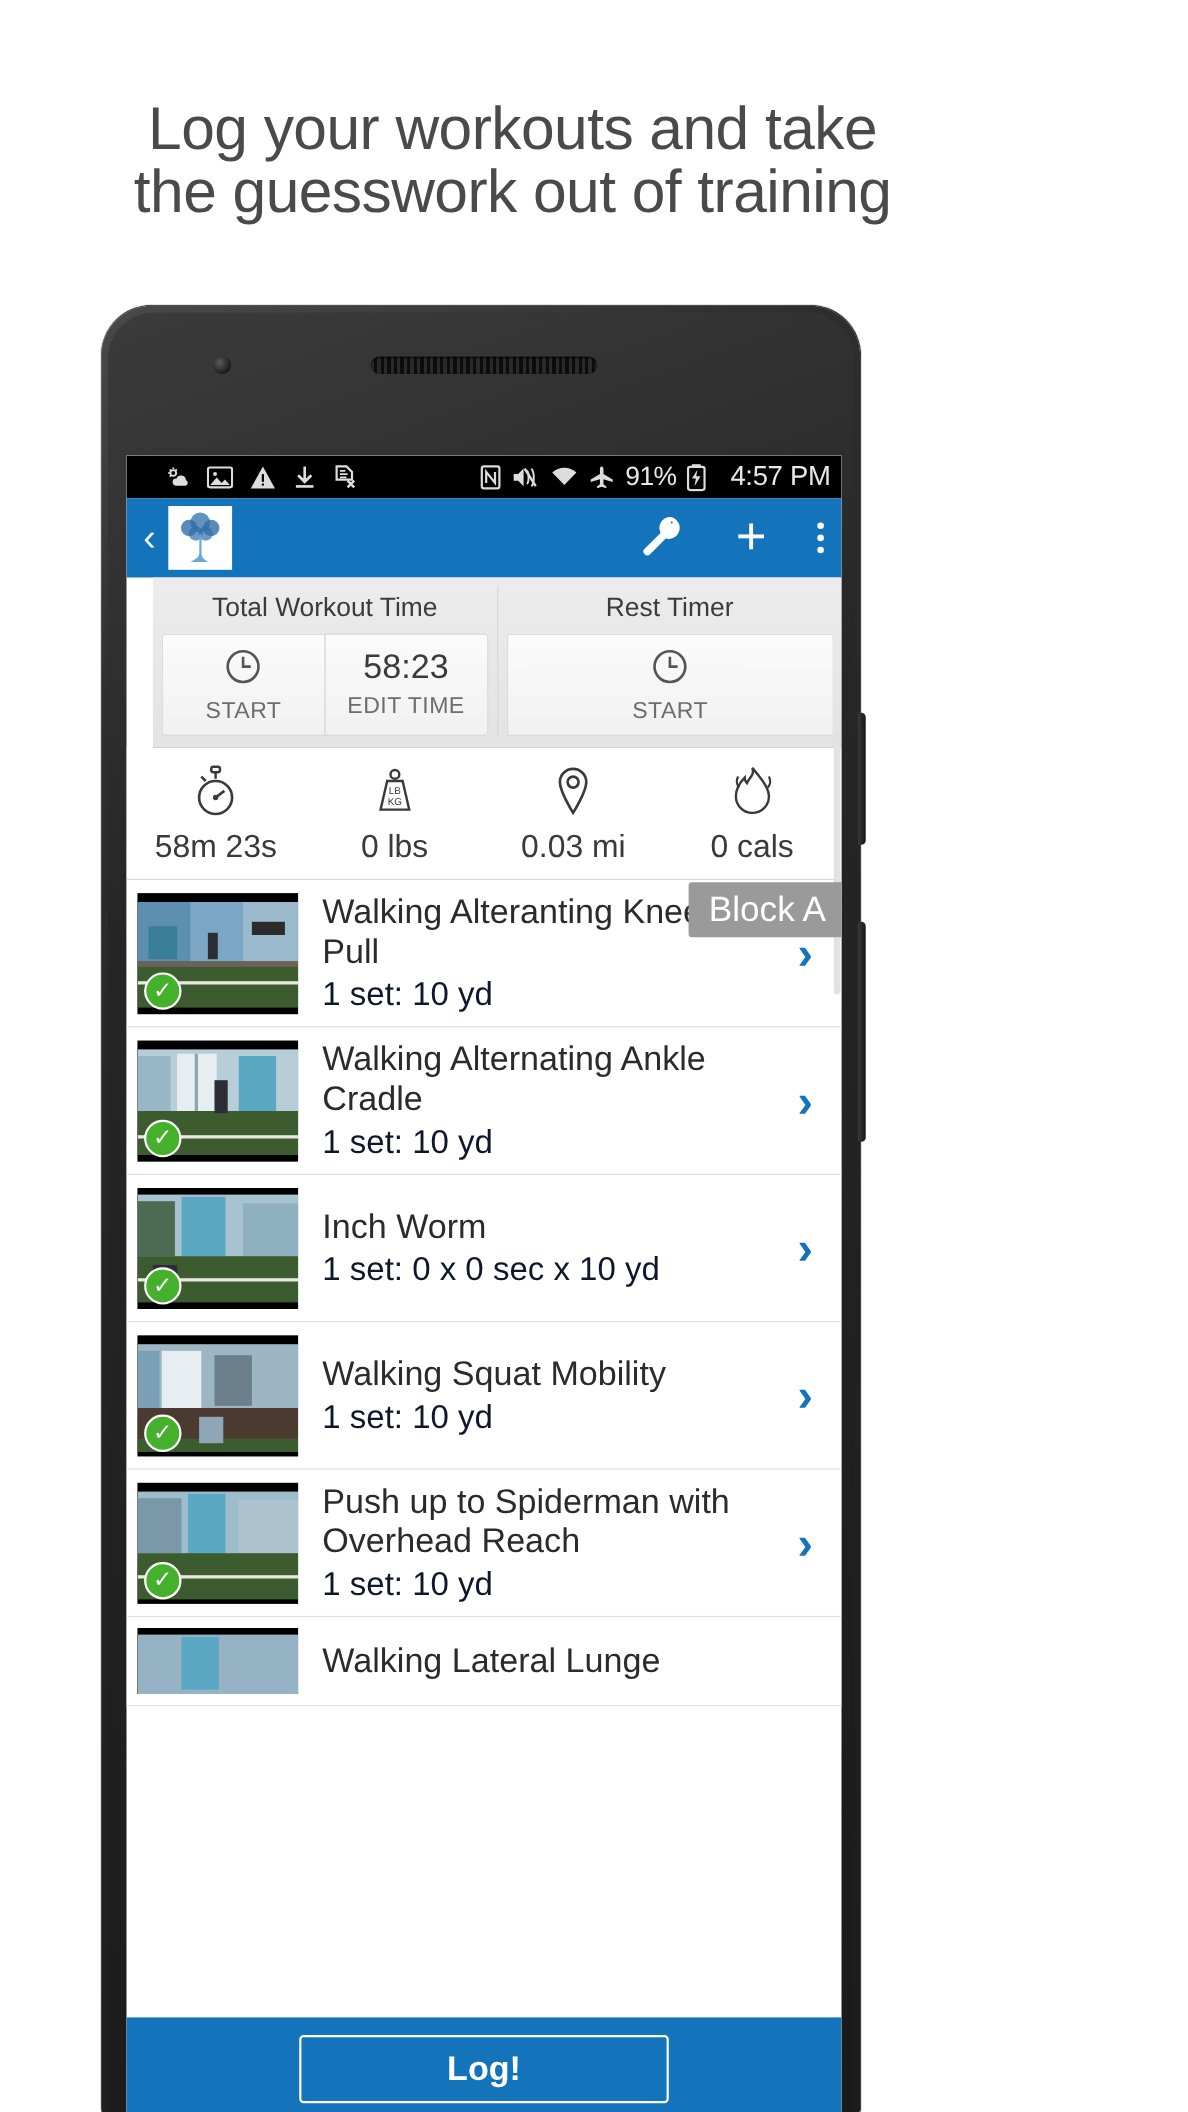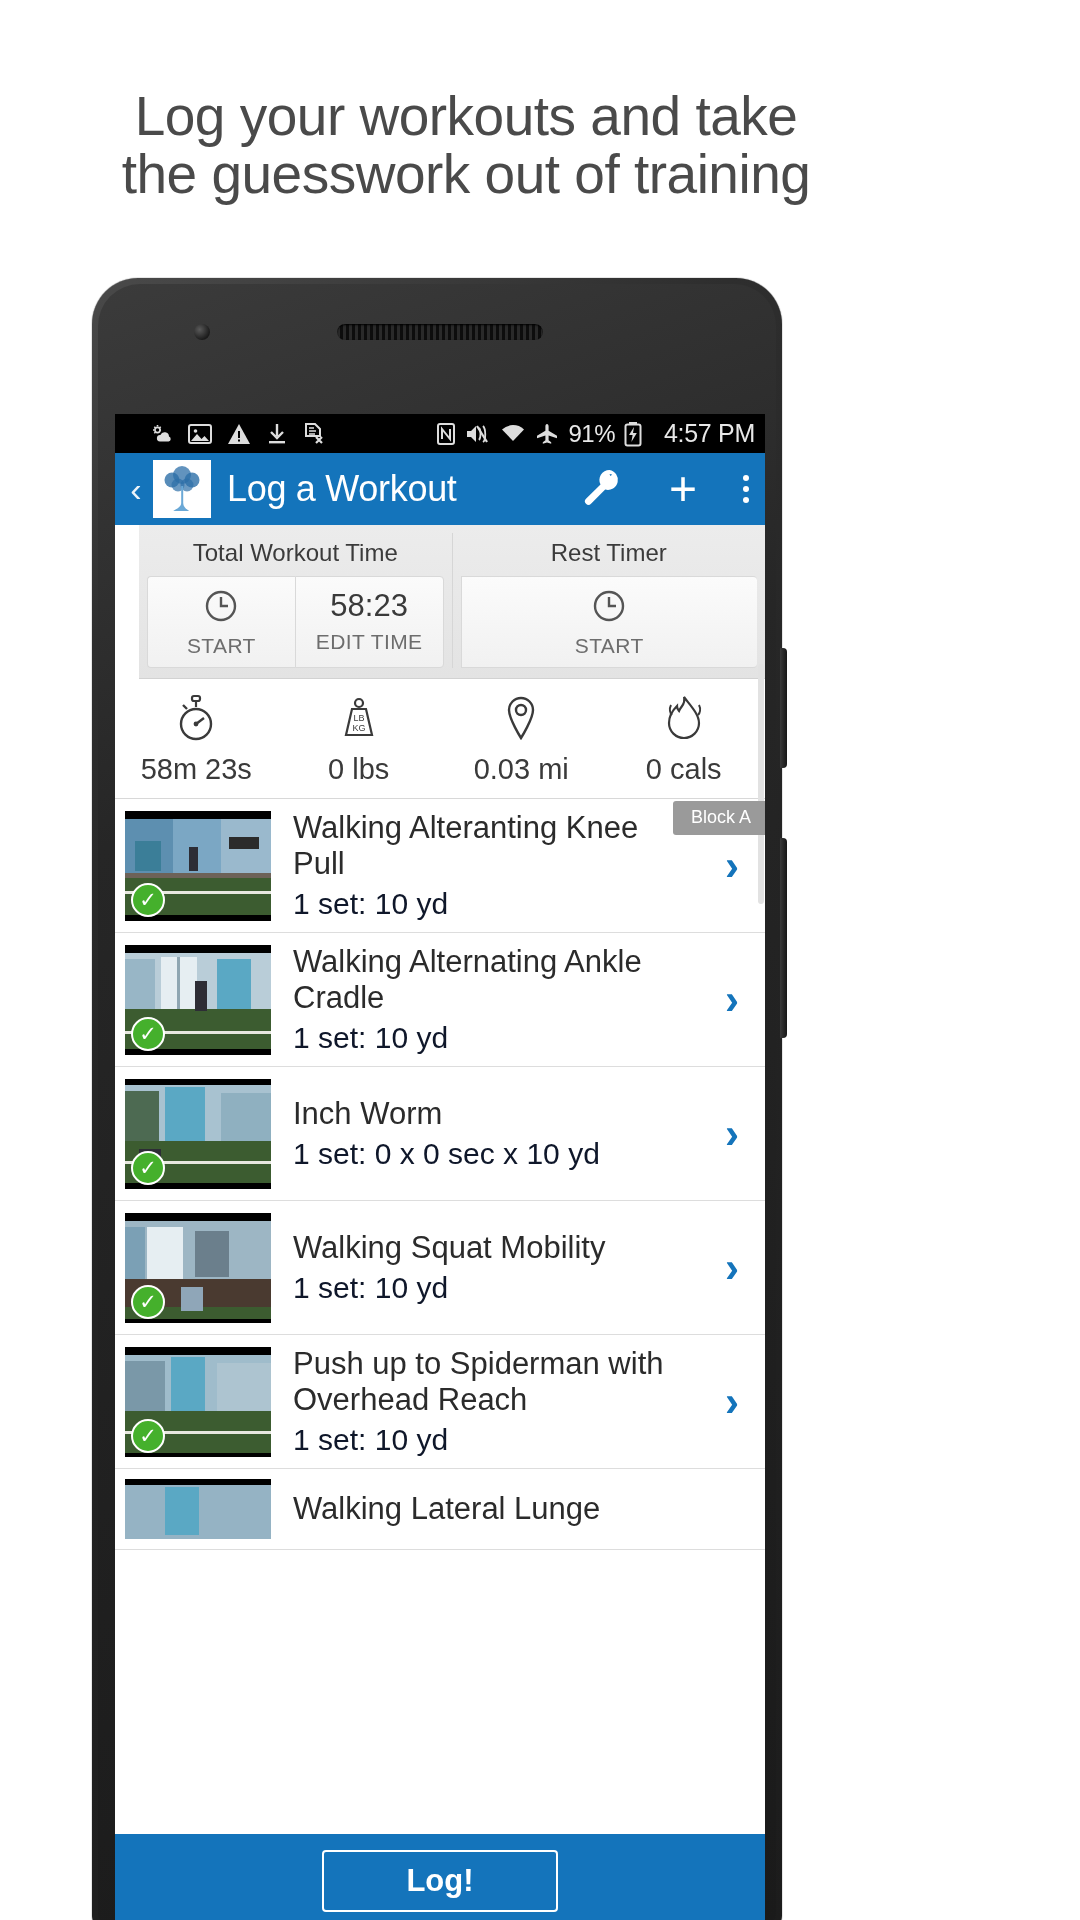--- a/index.html
+++ b/index.html
@@ -168,21 +168,21 @@
   .stat .ico { height: 52px; display: flex; align-items: center; justify-content: center; text-align: right; }
   .stat .val { font-size: 29px; color: #3a3a3a; margin-top: 8px; }
 
   
   .block-badge-row { position: relative; height: 0; }
   .block-badge {
     position: absolute;
     right: 0; top: 2px;
     background: #9a9a9a;
     color: #fff;
-    font-size: 18px;
+    font-size: 32px;
     padding: 6px 14px 7px 18px;
     border-radius: 3px 0 0 3px;
     z-index: 5;
   }
 
   
   .list { background: #fff; }
   .row {
     display: flex;
     align-items: center;
@@ -236,21 +236,21 @@
     position: absolute;
     left: 0; bottom: 0;
     width: 650px;
     height: 94px;
     background: #1474bb;
     display: flex;
     align-items: center;
     justify-content: center;
   }
   .log-btn {
-    width: 236px;
+    width: 336px;
     height: 62px;
     border: 2px solid #ffffff;
     border-radius: 4px;
     color: #fff;
     font-size: 31px;
     font-weight: 700;
     display: flex; align-items: center; justify-content: center;
     background: transparent;
   }
 </style>
@@ -353,21 +353,20 @@
           <g fill="#2d6fa8">
             <circle cx="25" cy="12" r="9" opacity=".75"></circle>
             <circle cx="15" cy="17" r="7.5" opacity=".8"></circle>
             <circle cx="35" cy="17" r="7.5" opacity=".8"></circle>
             <circle cx="21" cy="22" r="6.5" opacity=".7"></circle>
             <circle cx="30" cy="22" r="6.5" opacity=".7"></circle>
           </g>
           <path d="M24.2 23h2v17c0 4 3 6 6 8h-16c3-2 8-4 8-8z" fill="#6aa8d6"></path>
         </svg>
       </div>
-      <div class="ab-title">Log a Workout</div>
       <div class="ab-actions">
         <span>
           <svg width="44" height="44" viewBox="0 0 44 44">
             <path d="M30.5 5a10 10 0 0 0-9 14.6L7 33.8a3.5 3.5 0 0 0 5 5l14.2-14.3A10 10 0 1 0 30.5 5zm0 4c.9 0 1.8.2 2.6.5l-5.4 5.4 3.5 3.5 5.4-5.4A6 6 0 0 1 30.5 9z" fill="#fff"></path>
           </svg>
         </span>
         <span class="ab-plus">+</span>
         <span class="ab-dots">
             <i></i>
             <i></i>

